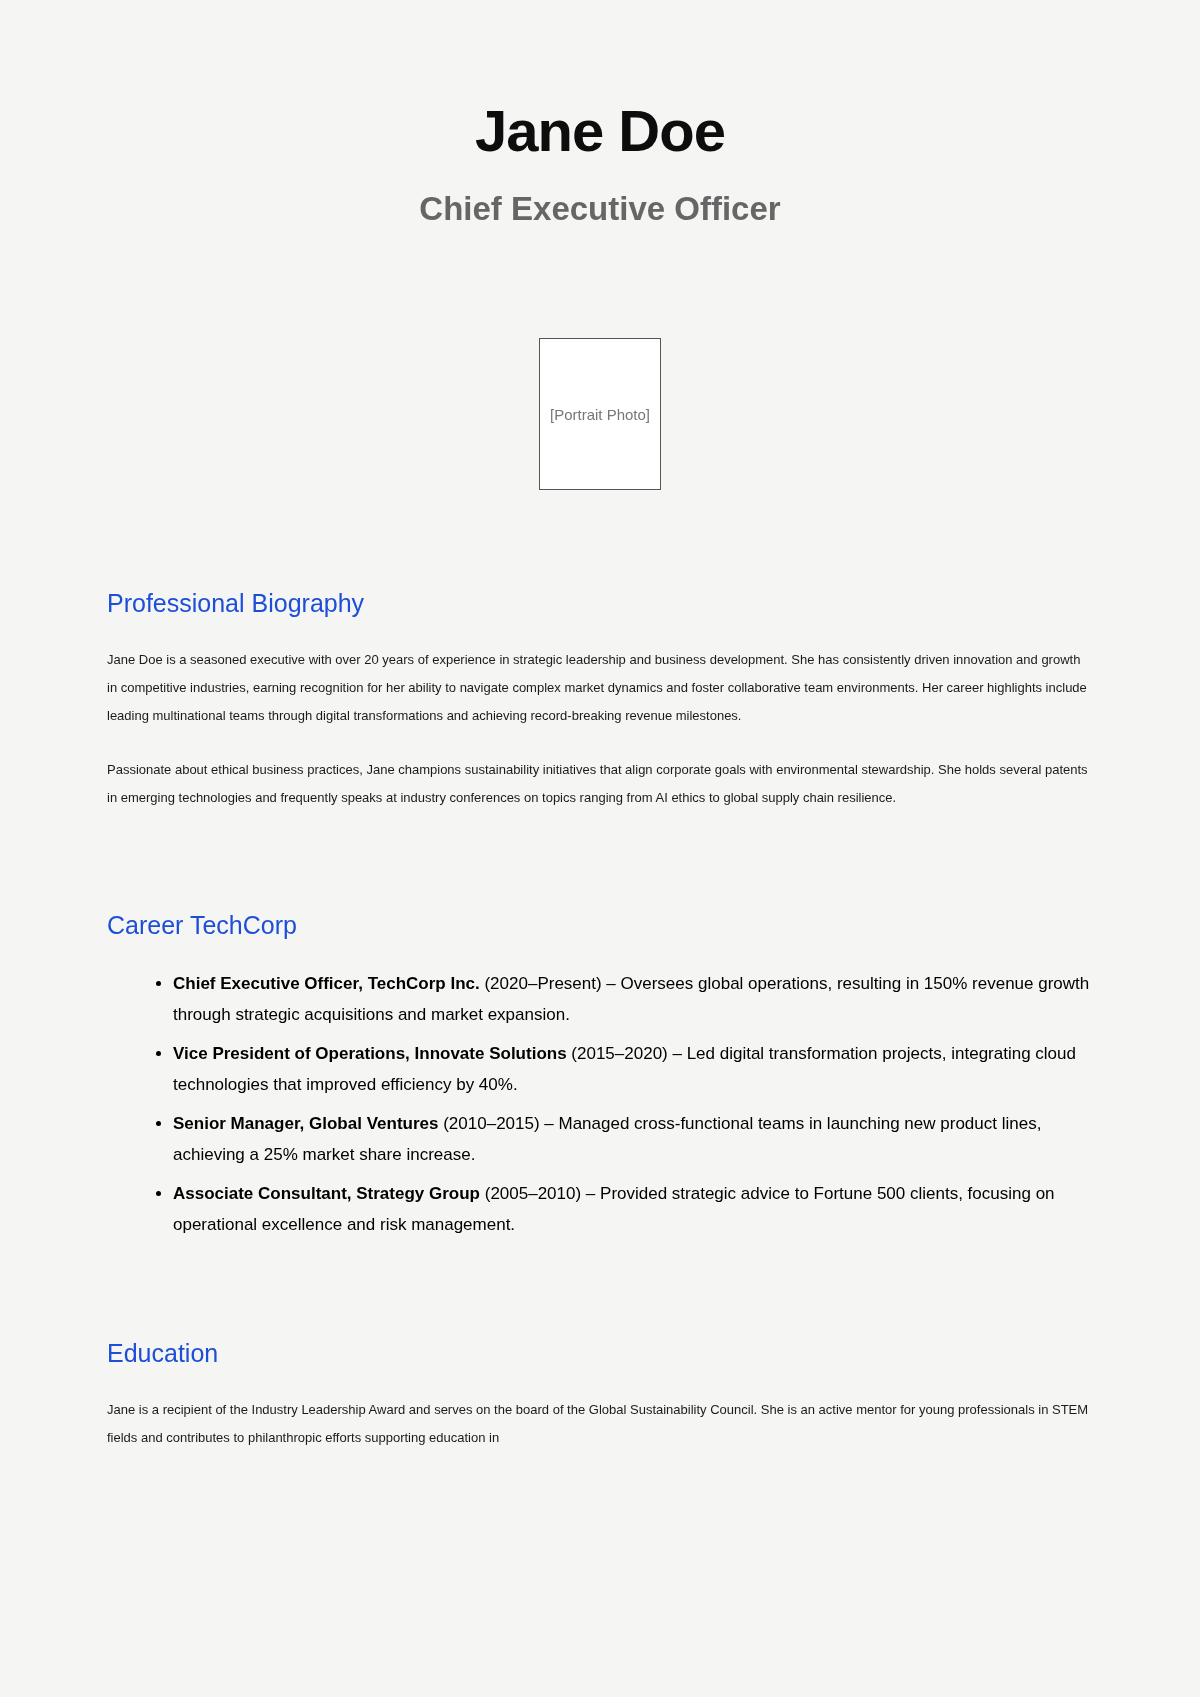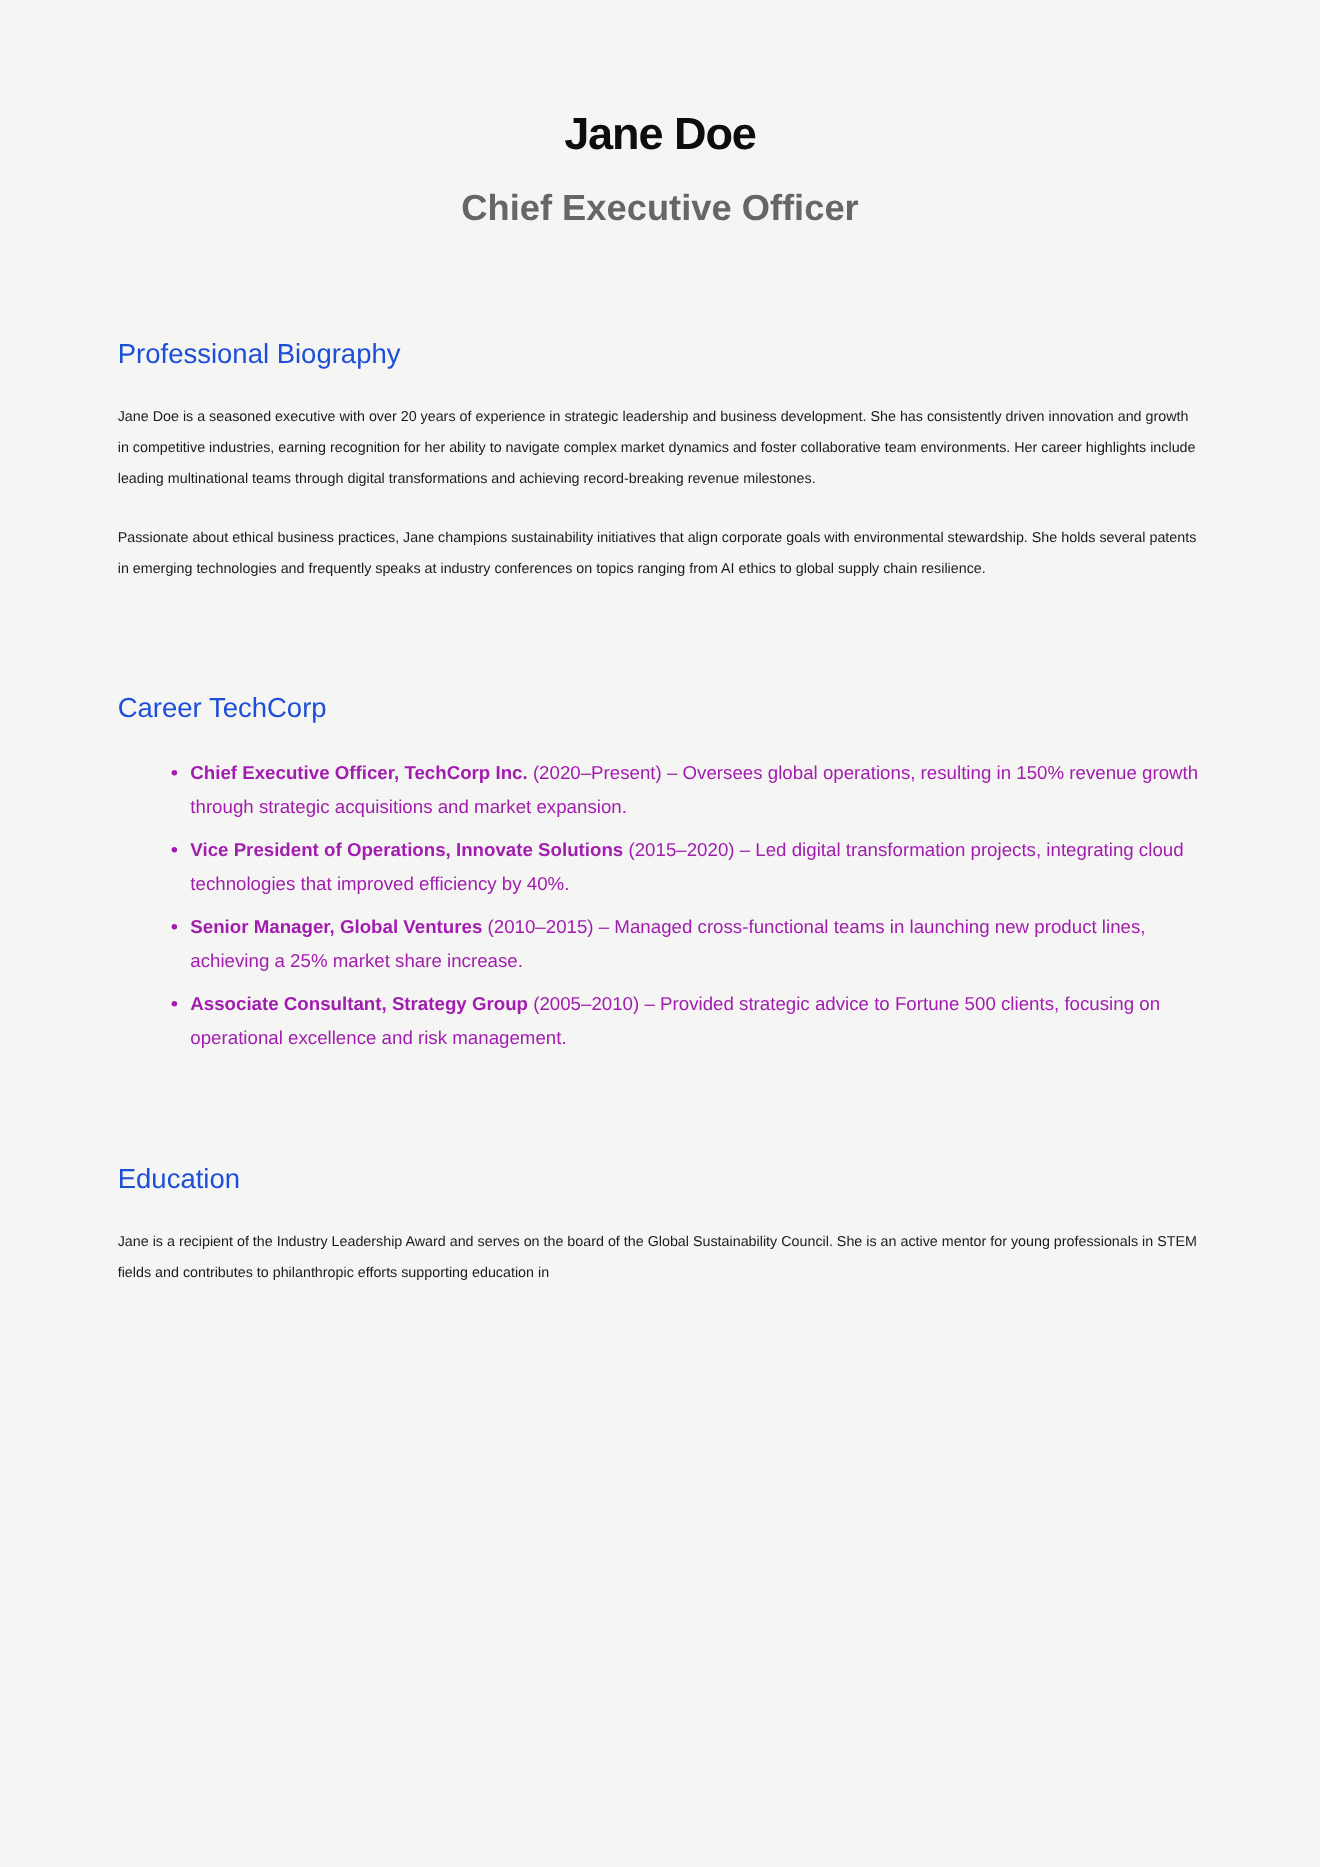--- a/index.html
+++ b/index.html
@@ -14,21 +14,21 @@
   }
   .page {
     width: 986px;
     margin: 0 auto;
     padding: 0 107px;
   }
   .name {
     margin: 0;
     padding-top: 98px;
     text-align: center;
-    font-size: 41px;
+    font-size: 58px;
     line-height: 1.15;
     font-weight: 600;
     letter-spacing: -1px;
     color: #0d0d0d;
   }
   .job-title {
     margin-top: 24px;
     text-align: center;
     font-size: 33px;
     line-height: 1.2;
@@ -66,34 +66,37 @@
   p.body-text:last-child { margin-bottom: 0; }
   ul.item-list {
     margin: 0;
     padding-left: 66px;
     list-style: disc;
   }
   ul.item-list li {
     font-size: 17px;
     line-height: 31px;
     margin-bottom: 8px;
-    color: #a21caf;
+    color: #000000;
   }
   ul.item-list li:last-child { margin-bottom: 0; }
   ul.item-list li strong { font-weight: 700; }
 </style>
 </head>
 <body>
 
 <div class="page">
 
   <h1 class="name">Jane Doe</h1>
 
   <div class="job-title">Chief Executive Officer</div>
 
+  <div class="portrait">
+    <span class="portrait-label">[Portrait Photo]</span>
+  </div>
 
   <h2 class="section-heading">Professional Biography</h2>
 
   <p class="body-text">Jane Doe is a seasoned executive with over 20 years of experience in strategic leadership and business development. She has consistently driven innovation and growth in competitive industries, earning recognition for her ability to navigate complex market dynamics and foster collaborative team environments. Her career highlights include leading multinational teams through digital transformations and achieving record-breaking revenue milestones.</p>
 
   <p class="body-text">Passionate about ethical business practices, Jane champions sustainability initiatives that align corporate goals with environmental stewardship. She holds several patents in emerging technologies and frequently speaks at industry conferences on topics ranging from AI ethics to global supply chain resilience.</p>
 
   <h2 class="section-heading">Career TechCorp</h2>
 
   <ul class="item-list">

